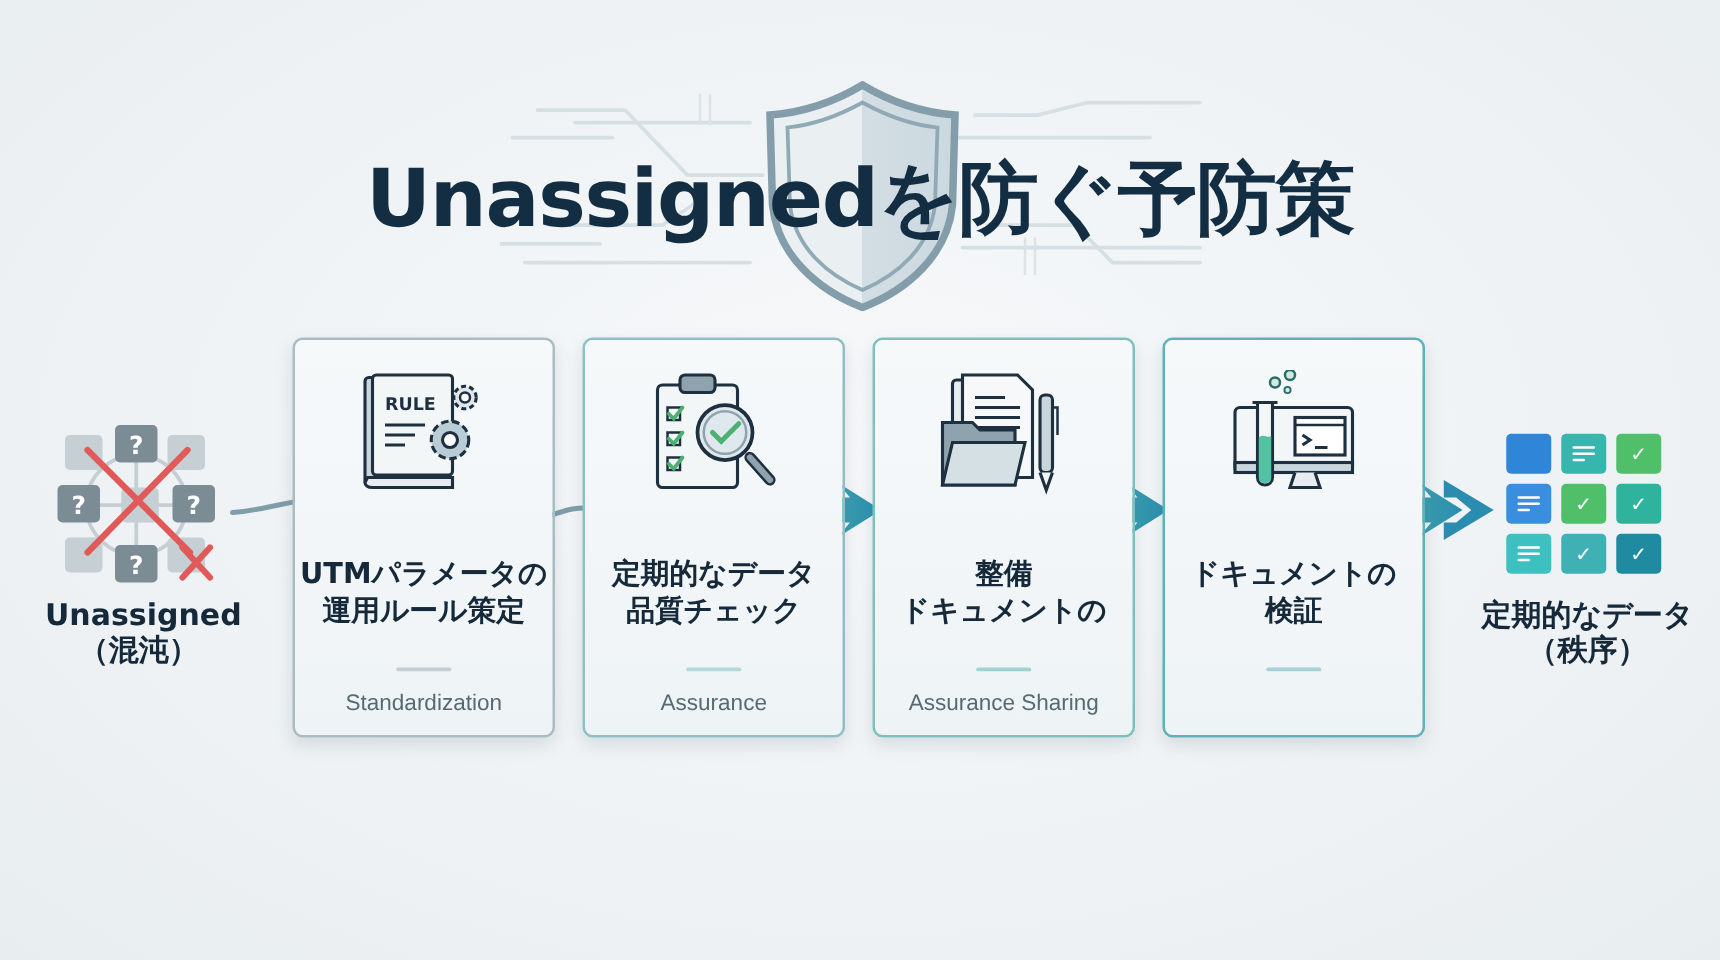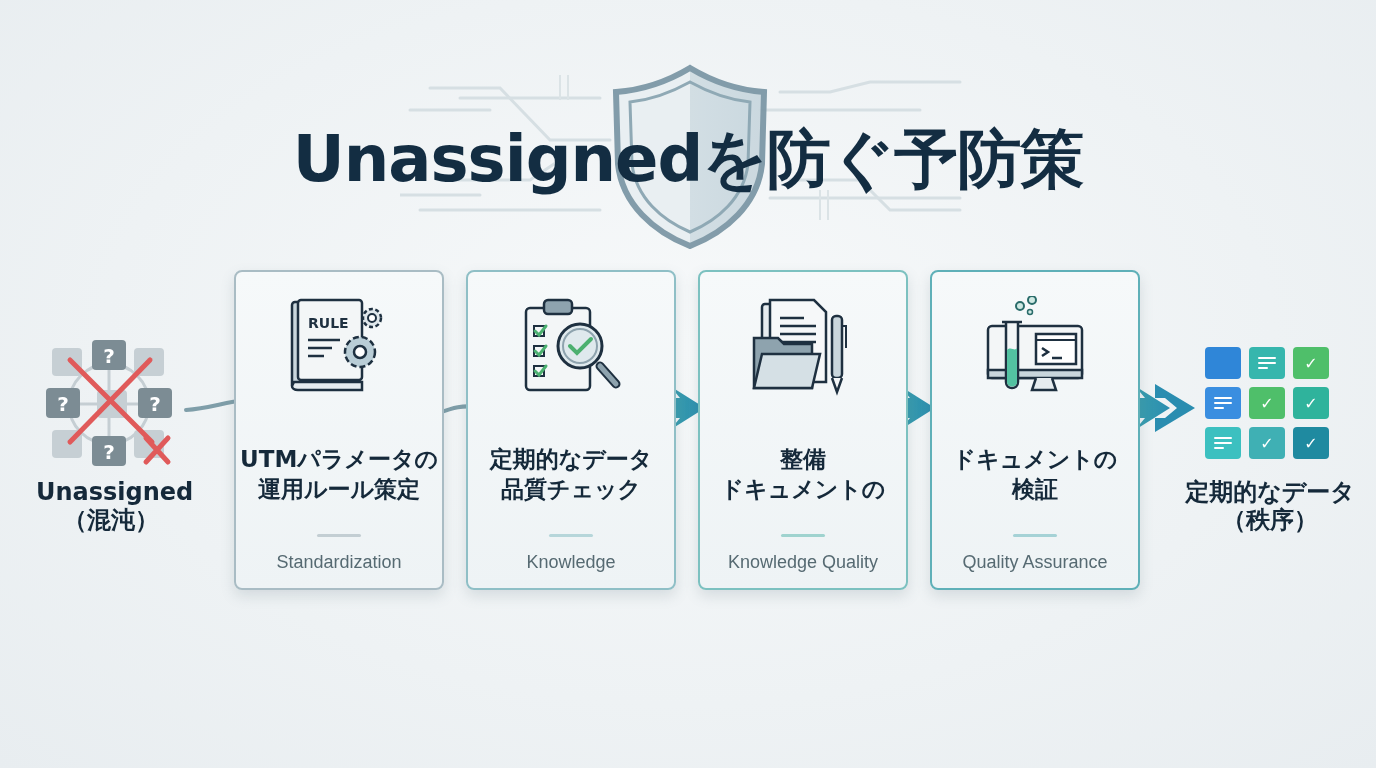--- a/index.html
+++ b/index.html
@@ -175,40 +175,40 @@
     <path d="M84 70 L100 88" stroke="#8ea3ae" stroke-width="5" stroke-linecap="round"></path>
     <circle cx="64" cy="50" r="22" fill="#dfe9ed" stroke="#1e3040" stroke-width="3"></circle>
     <circle cx="64" cy="50" r="17" fill="none" stroke="#8ea3ae" stroke-width="2"></circle>
     <path d="M54 50 L61 57 L75 43" stroke="#4cb070" stroke-width="4" fill="none" stroke-linecap="round"></path>
   </svg>
   <div class="jp">
     <div>定期的なデータ</div>
     <div>品質チェック</div>
   </div>
   <div class="bar" style="background:#b6d6da;"></div>
-  <div class="en">Knowledge</div>
+  <div class="en">Assurance</div>
 </div>
 
 <div class="card" style="left:698px;border-color:#7cc1c0;">
   <svg class="icon" width="110" height="100" viewBox="0 0 110 100">
     <rect x="14" y="8" width="56" height="72" rx="3" fill="#e6ecef" stroke="#1e3040" stroke-width="2.5"></rect>
     <path d="M22 4 H66 L78 16 V86 H22 Z" fill="#f6f8f9" stroke="#1e3040" stroke-width="2.5"></path>
     <path d="M32 22 H56 M32 30 H68 M32 38 H68 M32 46 H68" stroke="#1e3040" stroke-width="2.5"></path>
     <path d="M6 42 H30 L36 48 H64 V92 H6 Z" fill="#8ea3ae" stroke="#1e3040" stroke-width="2.5"></path>
     <path d="M6 92 L14 58 H72 L64 92 Z" fill="#d5e0e5" stroke="#1e3040" stroke-width="2.5"></path>
     <rect x="84" y="20" width="10" height="62" rx="4" fill="#c9d6dc" stroke="#1e3040" stroke-width="2.5"></rect>
     <path d="M84 82 L89 96 L94 82" fill="#f3f6f7" stroke="#1e3040" stroke-width="2.5"></path>
     <path d="M94 30 H98 V52" stroke="#1e3040" stroke-width="2" fill="none"></path>
   </svg>
   <div class="jp">
     <div>整備</div>
     <div>ドキュメントの</div>
   </div>
   <div class="bar" style="background:#9fd3cf;"></div>
-  <div class="en">Knowledge Quality</div>
+  <div class="en">Assurance Sharing</div>
 </div>
 
 <div class="card" style="left:930px;border-color:#5fb0b8;">
   <svg class="icon" width="110" height="100" viewBox="0 0 110 100">
     <circle cx="40" cy="10" r="4" fill="#cfe9e3" stroke="#2a6c6a" stroke-width="2"></circle>
     <circle cx="52" cy="4" r="4" fill="#cfe9e3" stroke="#2a6c6a" stroke-width="2"></circle>
     <circle cx="50" cy="16" r="2.5" fill="#cfe9e3" stroke="#2a6c6a" stroke-width="1.5"></circle>
     <rect x="8" y="30" width="94" height="52" rx="4" fill="#f3f6f7" stroke="#1e3040" stroke-width="2.5"></rect>
     <rect x="8" y="74" width="94" height="8" fill="#c9d6dc" stroke="#1e3040" stroke-width="2.5"></rect>
     <path d="M56 82 L52 94 H76 L72 82" fill="#e6ecef" stroke="#1e3040" stroke-width="2.5"></path>
@@ -216,21 +216,20 @@
     <path d="M56 44 H96" stroke="#1e3040" stroke-width="2"></path>
     <path d="M62 52 L68 56 L62 60 M72 62 H82" stroke="#1e3040" stroke-width="2.5" fill="none"></path>
     <path d="M22 26 H42 M26 26 V86 C26 94 38 94 38 86 V26" fill="#f3f6f7" stroke="#1e3040" stroke-width="2.5"></path>
     <path d="M27 54 C31 50 35 56 37 52 V86 C37 92 27 92 27 86 Z" fill="#53c2a1"></path>
   </svg>
   <div class="jp">
     <div>ドキュメントの</div>
     <div>検証</div>
   </div>
   <div class="bar" style="background:#a5d2d6;"></div>
-  <div class="en">Quality Assurance</div>
 </div>
 
 <div>
   <div class="grid9" id="grid9">
       <div class="cell" style="background: rgb(47, 134, 216);"></div>
       <div class="cell" style="background: rgb(54, 182, 173);">
         <div class="lines">
           <i></i>
           <i></i>
           <i></i>

